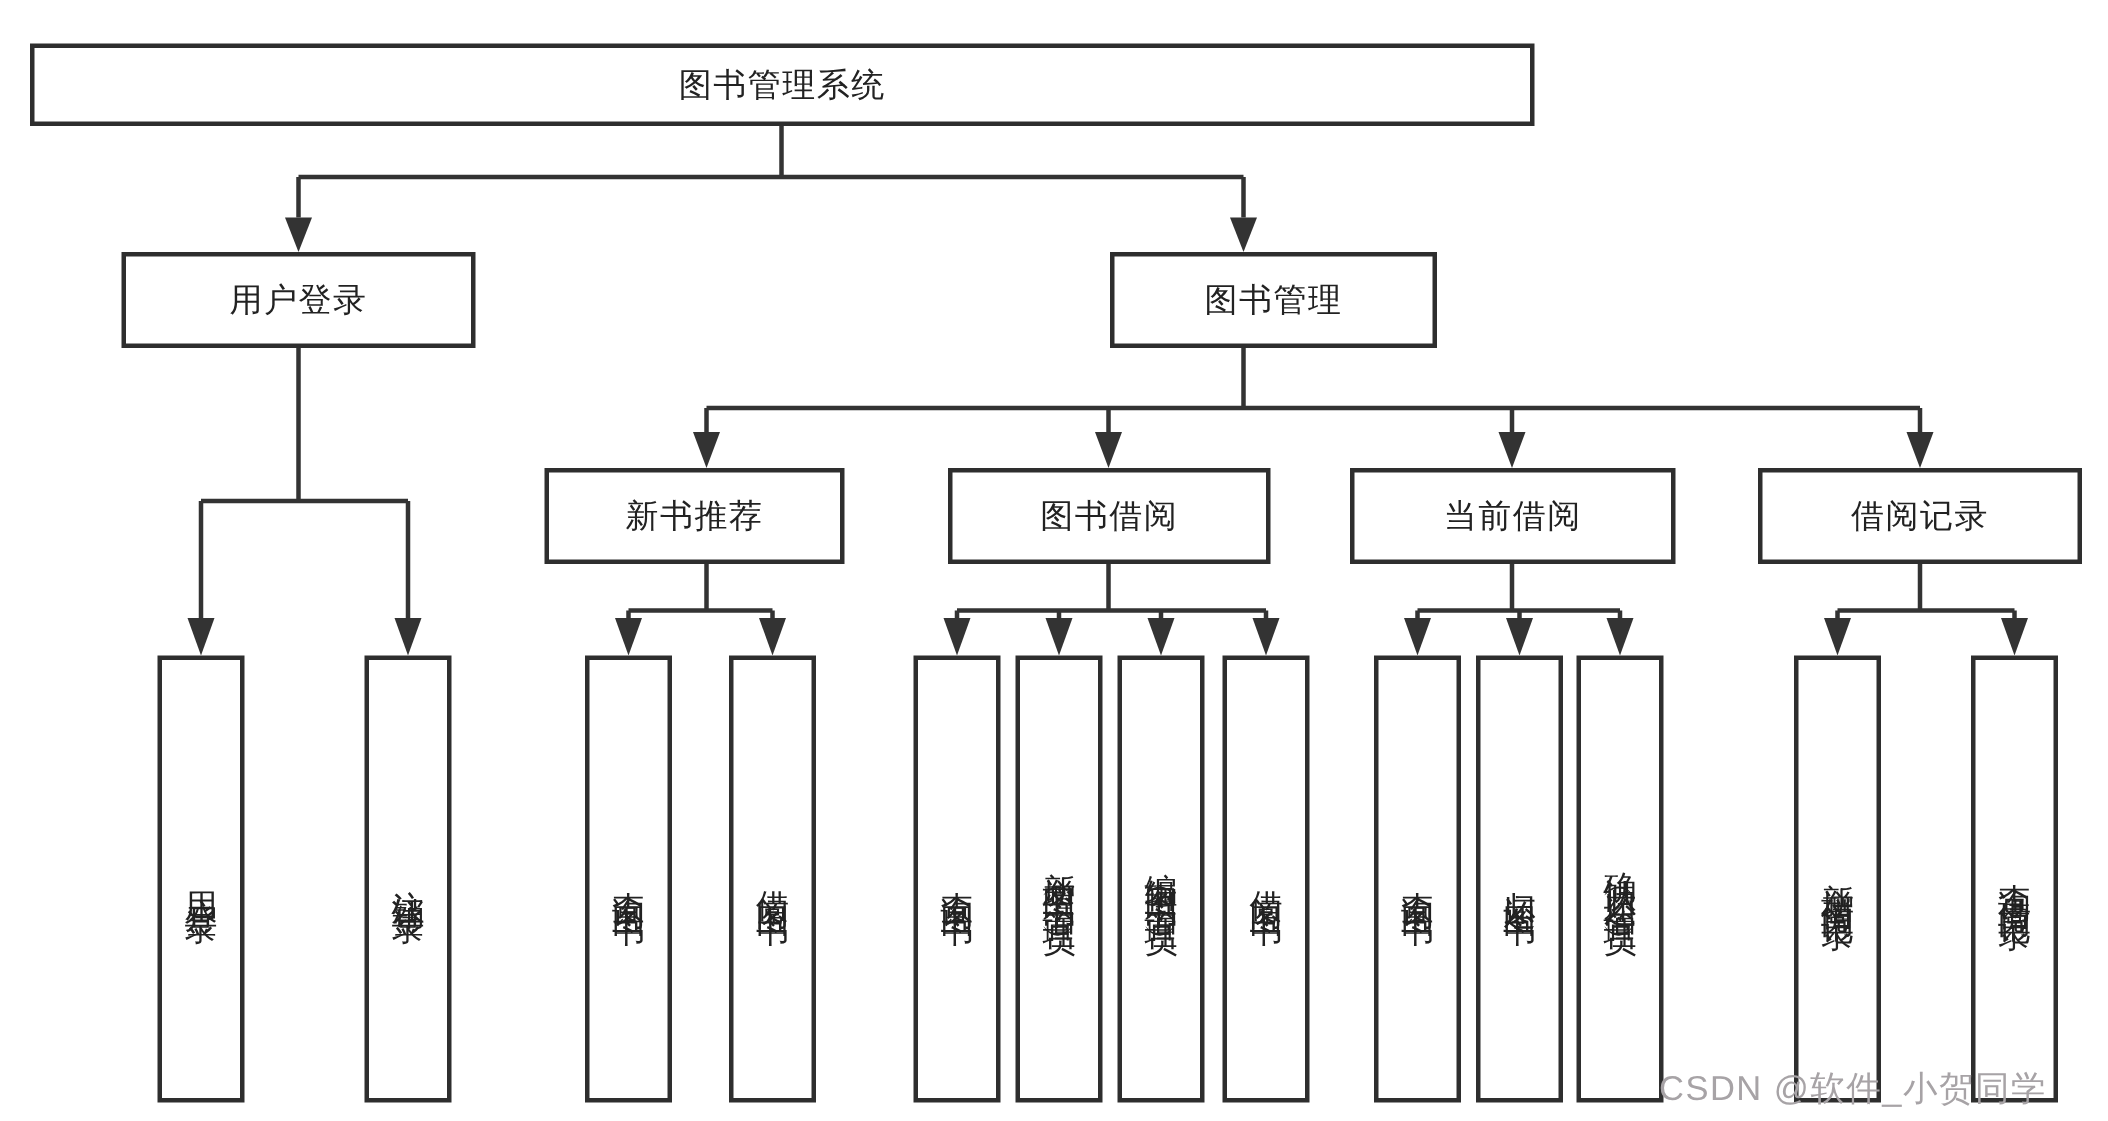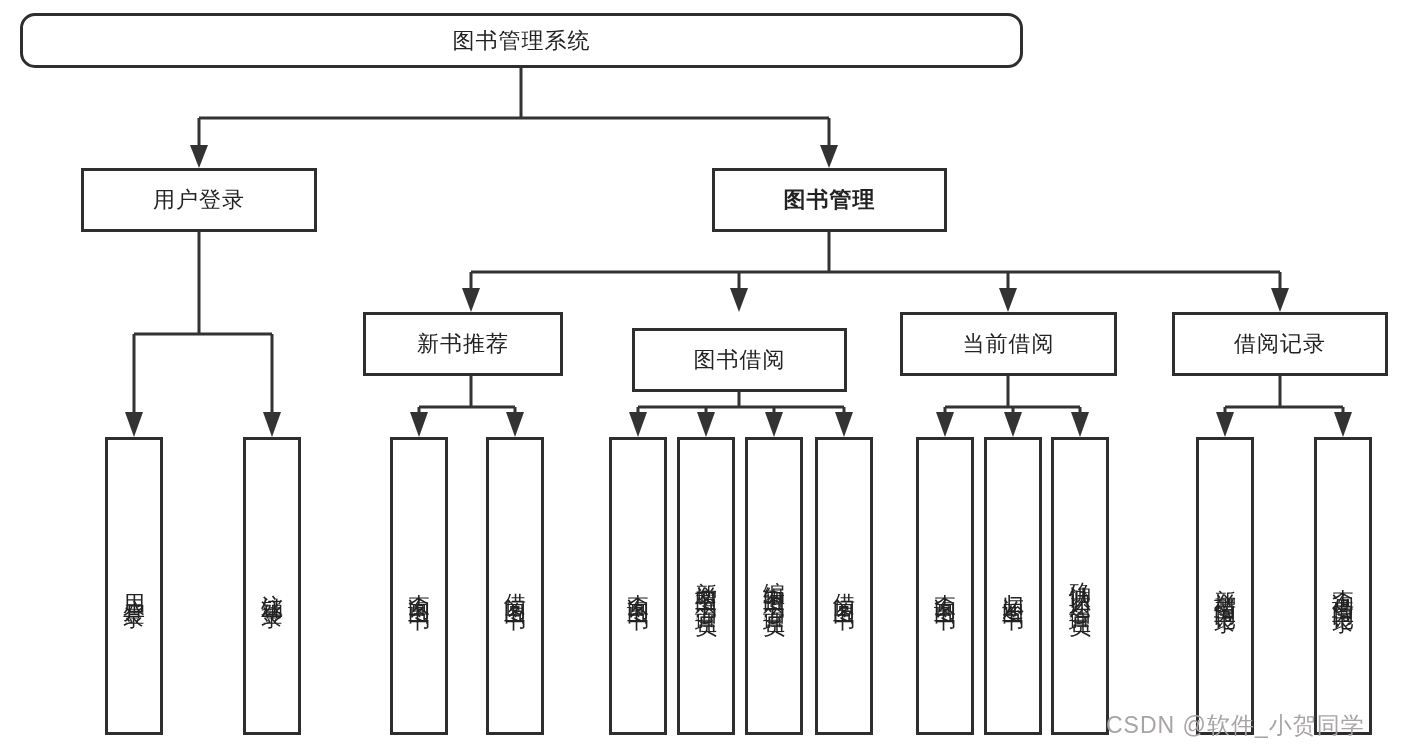--- a/index.html
+++ b/index.html
@@ -39,27 +39,27 @@
     z-index: 2;
   }
   .node.vbox {
     writing-mode: vertical-rl;
     text-orientation: mixed;
     letter-spacing: 5px;
     font-size: 22px;
     line-height: 1;
     padding: 4px 0;
   }
-  .root-box    { left: 20px;  top: 13px;  width: 1003px; height: 55px; border-radius: 15px; }
+  .root-box    { left: 20px;  top: 29px;  width: 1003px; height: 55px; }
   .lvl2       { top: 168px; height: 64px; }
   .n-user-login { left: 81px;  width: 236px; }
-  .n-book-mgmt  { left: 712px; width: 235px; font-weight: bold; }
+  .n-book-mgmt  { left: 740px; width: 218px; }
   .lvl3       { top: 312px; height: 64px; }
   .n-new-rec    { left: 363px;  width: 200px; }
-  .n-borrow     { left: 632px;  width: 215px; margin-top: 16px; }
+  .n-borrow     { left: 632px;  width: 215px; }
   .n-current    { left: 900px;  width: 217px; }
   .n-record     { left: 1172px; width: 216px; }
   .leaf        { top: 437px; height: 298px; width: 58px; }
   .l-1  { left: 105px;  }
   .l-2  { left: 243px;  }
   .l-3  { left: 390px;  }
   .l-4  { left: 486px;  }
   .l-5  { left: 609px;  }
   .l-6  { left: 677px;  }
   .l-7  { left: 745px;  }

